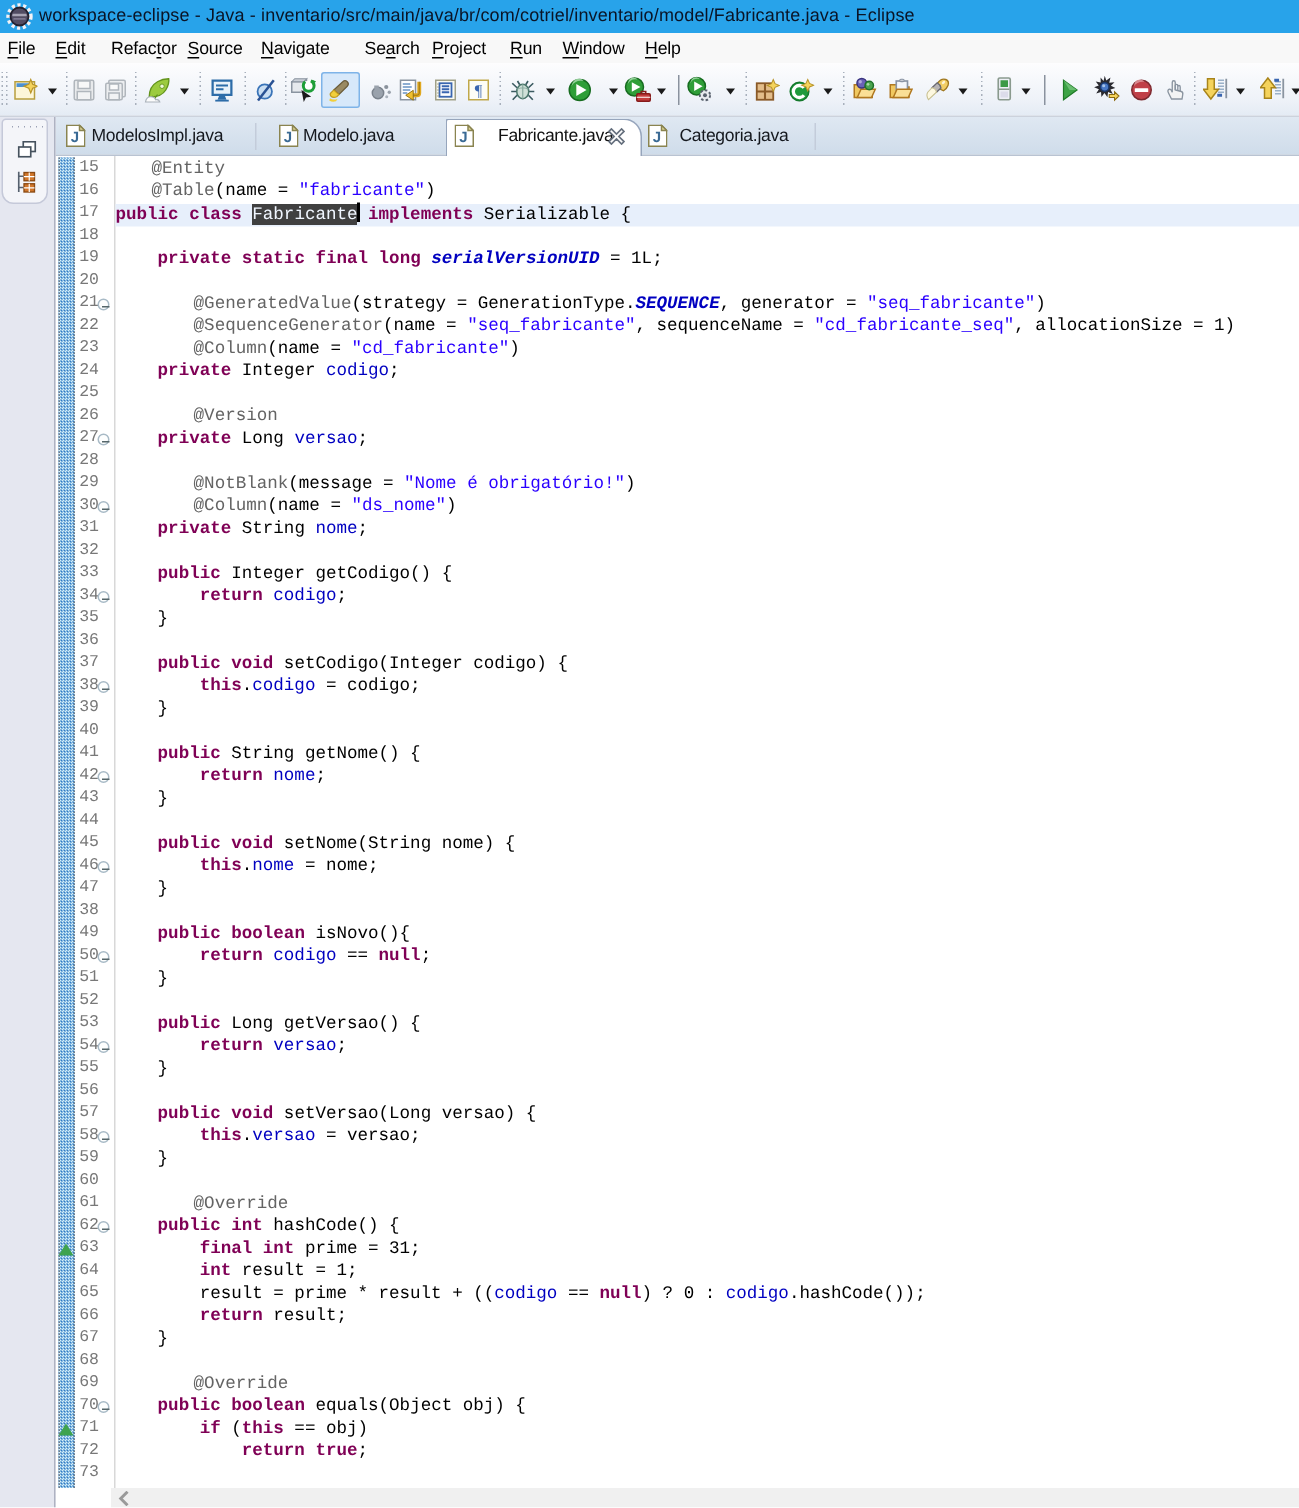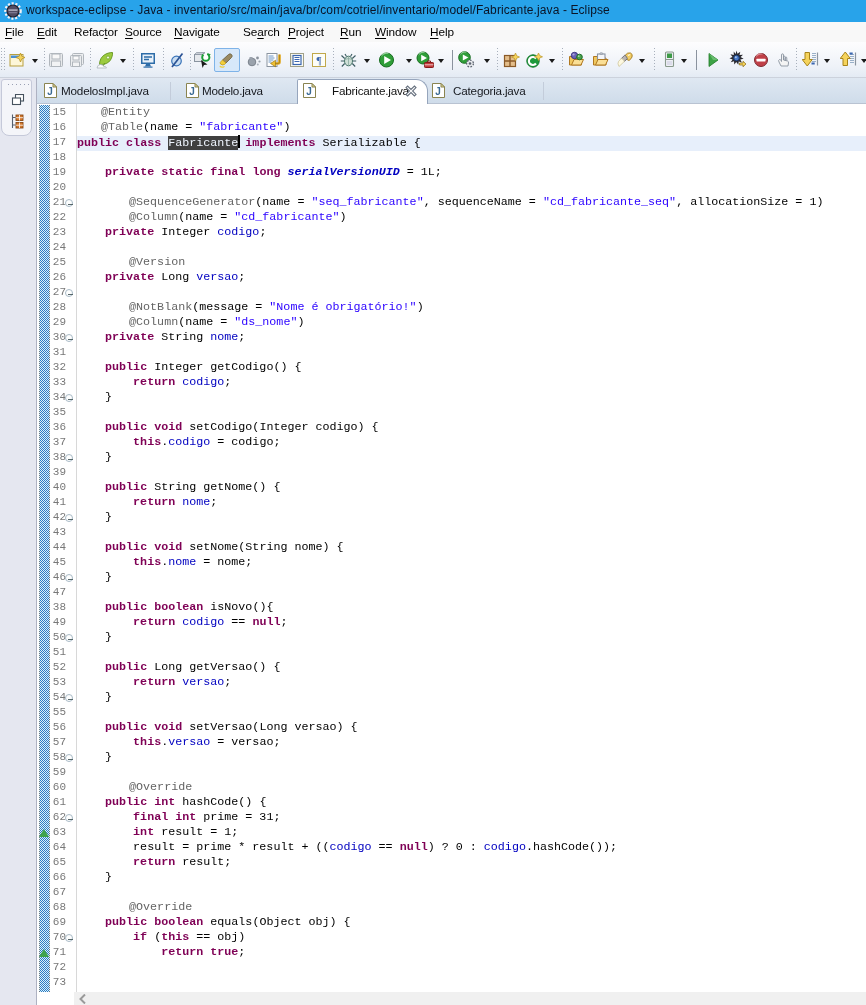--- a/index.html
+++ b/index.html
@@ -415,20 +415,21 @@
 <div class="fold" style="top:830px"></div>
   <div id="gutline"></div>
   <div id="curline"></div>
   <div id="code">
 <div class="cl"><i class="a">@Entity</i></div>
 <div class="cl"><i class="a">@Table</i>(name = <i class="s">"fabricante"</i>)</div>
 <div class="cl"><i class="k">public</i> <i class="k">class</i> <i class="sel">Fabricante</i><i class="cur"></i> <i class="k">implements</i> Serializable {</div>
 <div class="cl"></div>
 <div class="cl">    <i class="k">private</i> <i class="k">static</i> <i class="k">final</i> <i class="k">long</i> <i class="sf">serialVersionUID</i> = 1L;</div>
 <div class="cl"></div>
+<div class="cl">    <i class="a">@GeneratedValue</i>(strategy = GenerationType.<i class="sf">SEQUENCE</i>, generator = <i class="s">"seq_fabricante"</i>)</div>
 <div class="cl">    <i class="a">@SequenceGenerator</i>(name = <i class="s">"seq_fabricante"</i>, sequenceName = <i class="s">"cd_fabricante_seq"</i>, allocationSize = 1)</div>
 <div class="cl">    <i class="a">@Column</i>(name = <i class="s">"cd_fabricante"</i>)</div>
 <div class="cl">    <i class="k">private</i> Integer <i class="f">codigo</i>;</div>
 <div class="cl"></div>
 <div class="cl">    <i class="a">@Version</i></div>
 <div class="cl">    <i class="k">private</i> Long <i class="f">versao</i>;</div>
 <div class="cl"></div>
 <div class="cl">    <i class="a">@NotBlank</i>(message = <i class="s">"Nome é obrigatório!"</i>)</div>
 <div class="cl">    <i class="a">@Column</i>(name = <i class="s">"ds_nome"</i>)</div>
 <div class="cl">    <i class="k">private</i> String <i class="f">nome</i>;</div>

